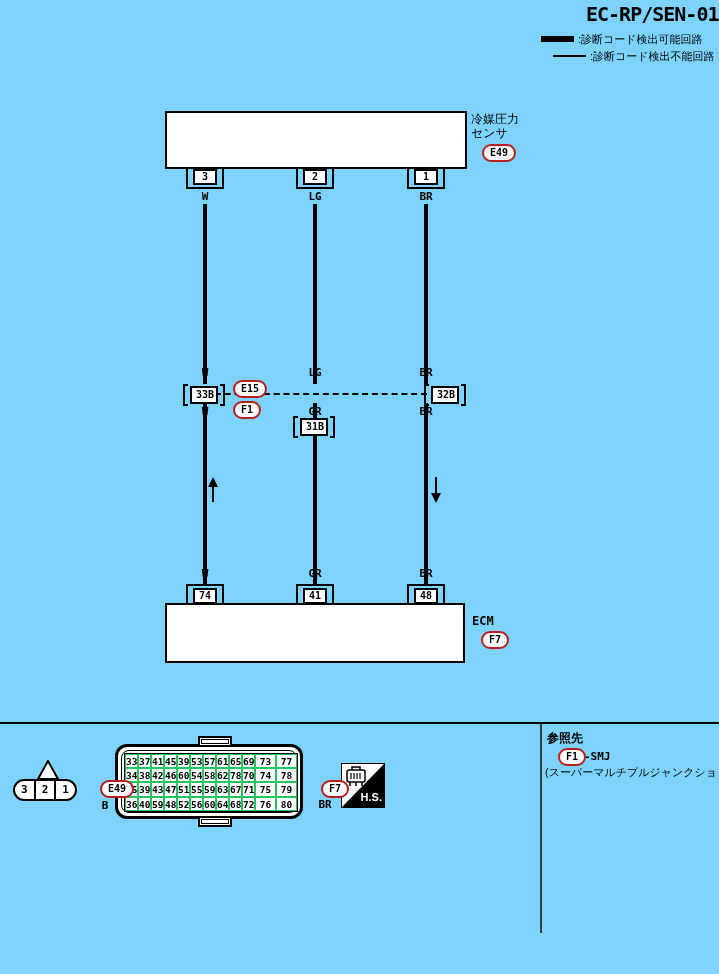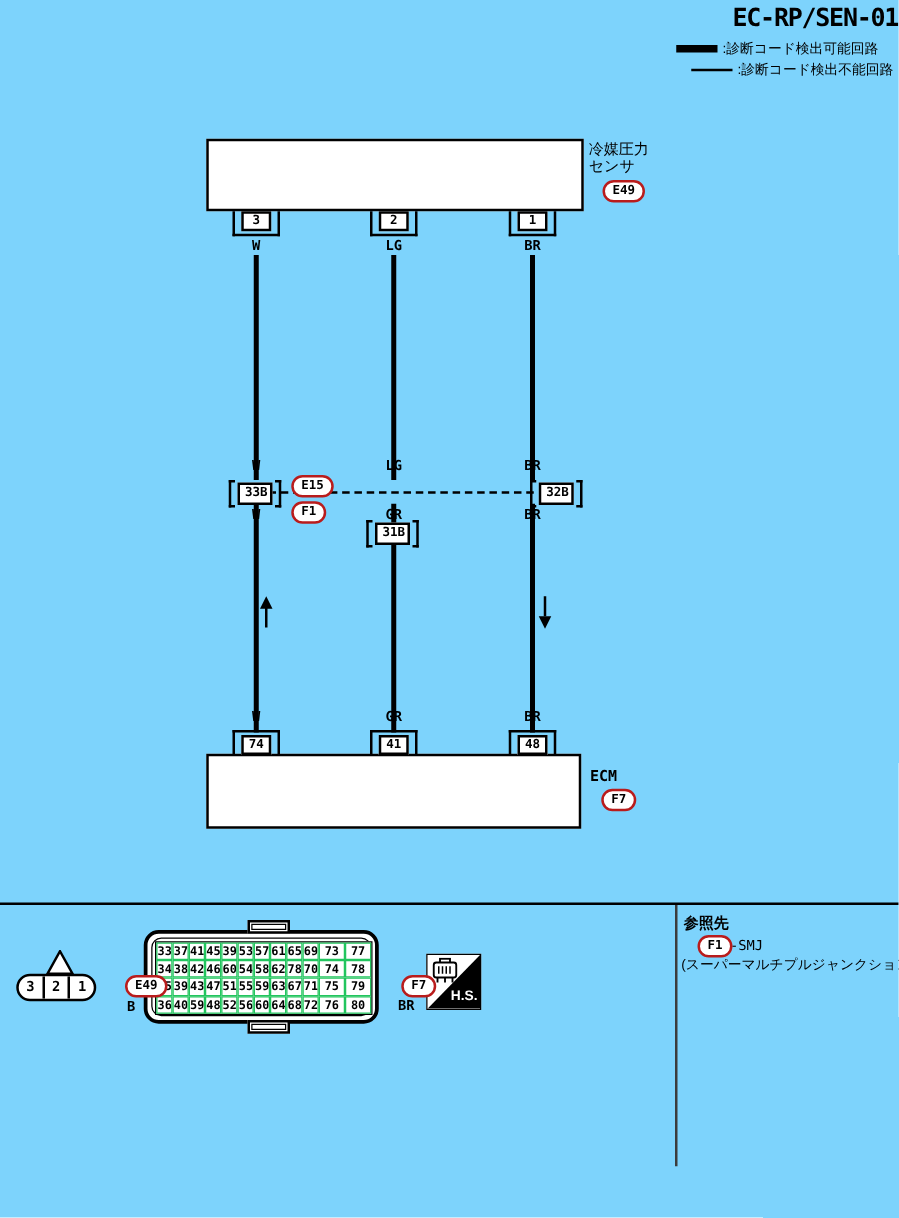--- a/index.html
+++ b/index.html
@@ -243,16 +243,16 @@
       <line x1="16" y1="7" x2="16" y2="13" stroke="#000" stroke-width="1.2"></line>
       <line x1="6" y1="16" x2="6" y2="20" stroke="#000" stroke-width="1.5"></line>
       <line x1="12" y1="16" x2="12" y2="20" stroke="#000" stroke-width="1.5"></line>
       <line x1="18" y1="16" x2="18" y2="20" stroke="#000" stroke-width="1.5"></line>
     </svg>
     <div id="hs-text">H.S.</div>
   </div>
 
   <div class="abs ref-title" style="left:547px;top:731px;">参照先</div>
   <div class="abs oval" style="left:546px;top:748px;">F1</div>
-  <div class="abs mono" style="left:584px;top:750px;font-size:11px;font-weight:400;">-SMJ</div>
+  <div class="abs mono" style="left:584px;top:750px;font-size:11px;font-weight:700;">-SMJ</div>
   <div class="abs ref-note" style="left:545px;top:766px;">(スーパーマルチプルジャンクション)</div>
 
 </div>
 
 </body></html>

